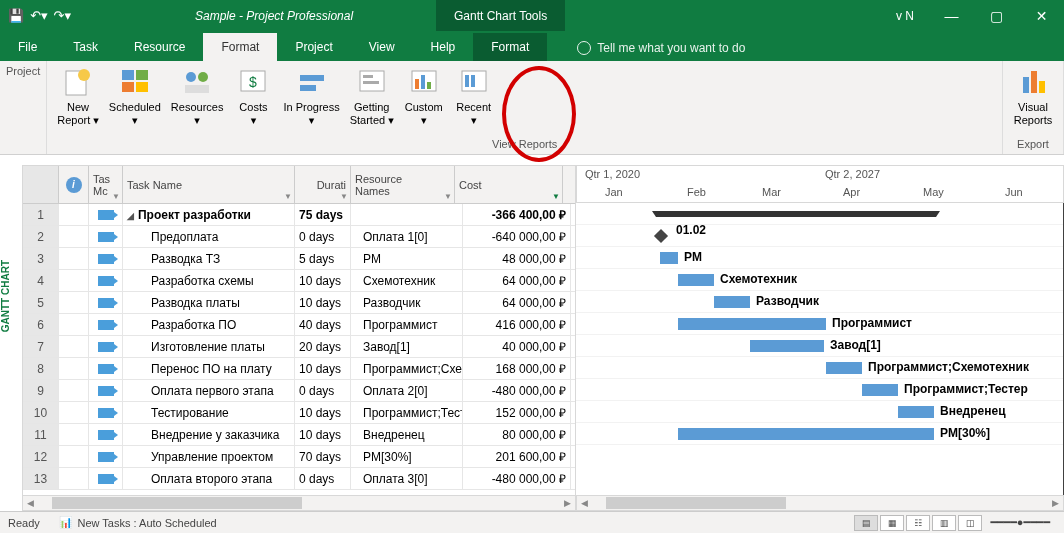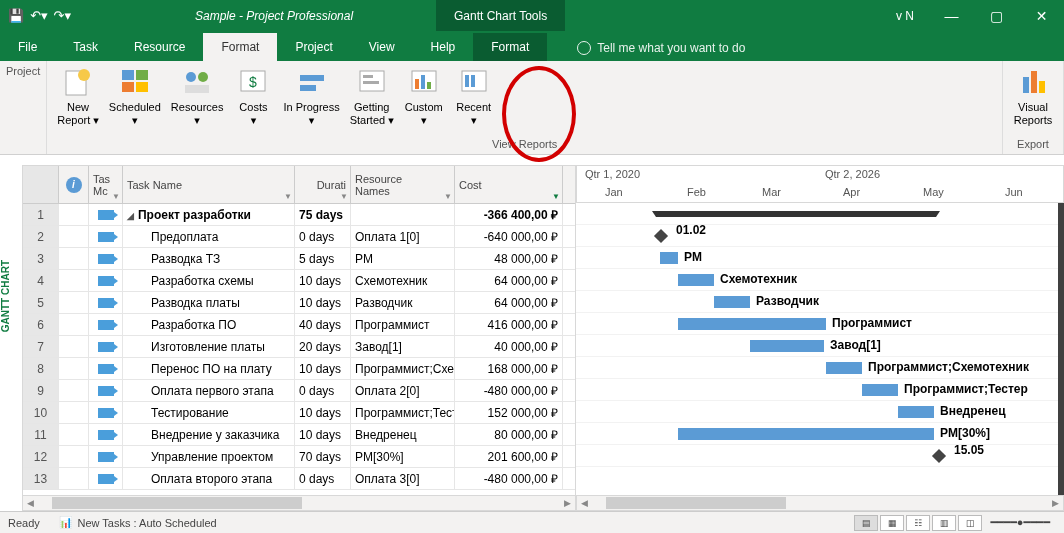--- a/index.html
+++ b/index.html
@@ -54,33 +54,33 @@
 .col-cost { width: 108px; }
 .col-cost .dd { color: #107c41; }
 
 .gridrow { display: flex; height: 22px; border-bottom: 1px solid #e6e6e6; align-items: center; }
 .gcell { border-right: 1px solid #e6e6e6; height: 100%; display: flex; align-items: center; padding: 0 4px; font-size: 12px; overflow: hidden; white-space: nowrap; }
 .gcell.num { width: 36px; background: #e7e7e7; justify-content: center; color: #555; }
 .gcell.info { width: 30px; }
 .gcell.mode { width: 34px; justify-content: center; }
 .gcell.name { width: 172px; }
 .gcell.dur { width: 56px; }
-.gcell.res { width: 104px; }
+.gcell.res { width: 104px; margin-left: 8px; }
 .gcell.cost { width: 108px; justify-content: flex-end; }
 .summary .name { font-weight: bold; text-align: center; }
 .summary .dur { font-weight: bold; }
 .summary .cost { font-weight: bold; }
 .indent1 { padding-left: 28px !important; }
 .outline-tri::before { content: "◢"; font-size: 9px; margin-right: 4px; color: #555; }
 
 .mode-ico { width: 16px; height: 10px; background: #4a9edb; position: relative; }
 .mode-ico::after { content: ""; position: absolute; right: -4px; top: 2px; border-left: 4px solid #4a9edb; border-top: 3px solid transparent; border-bottom: 3px solid transparent; }
 
 
-.gantt-pane { position: absolute; left: 576px; top: 203px; right: 0; bottom: 30px; border-right: 6px solid #404040; font-size: 12px; }
+.gantt-pane { position: absolute; left: 576px; top: 203px; right: 0; bottom: 30px; border-right: 1px solid #404040; font-size: 12px; }
 .ganttrow { height: 22px; position: relative; border-bottom: 1px solid #f2f2f2; }
 .bar { position: absolute; height: 12px; top: 5px; background: #5b9bd5; }
 .bar.summary-bar { background: #333; height: 6px; top: 8px; }
 .bar.summary-bar::before, .bar.summary-bar::after { content:""; position:absolute; top:0; border-top:6px solid #333; border-left:4px solid transparent; border-right:4px solid transparent; }
 .bar.summary-bar::before { left:-4px; } .bar.summary-bar::after { right:-4px; }
 .diamond { position: absolute; width: 10px; height: 10px; background: #444; transform: rotate(45deg); top: 6px; }
 .bar-label { position: absolute; left: 100%; margin-left: 6px; top: -2px; font-size: 12px; font-weight: 600; white-space: nowrap; }
 
 
 .statusbar { position: absolute; bottom: 0; left: 0; right: 0; height: 22px; background: #f3f2f1; border-top: 1px solid #ccc; display: flex; align-items: center; font-size: 11px; padding: 0 8px; color: #444; }
@@ -222,21 +222,21 @@
     <div class="ribbon-label">Export</div>
   </div>
 </div>
 
 <div class="circle-highlight"></div>
 
 <div class="side-label">GANTT CHART</div>
 
 <div class="timebar">
   <span class="qtr" style="left:8px">Qtr 1, 2020</span>
-  <span class="qtr" style="left:248px">Qtr 2, 2026</span>
+  <span class="qtr" style="left:248px">Qtr 2, 2027</span>
   <span class="mon" style="left:28px">Jan</span>
   <span class="mon" style="left:110px">Feb</span>
   <span class="mon" style="left:185px">Mar</span>
   <span class="mon" style="left:266px">Apr</span>
   <span class="mon" style="left:346px">May</span>
   <span class="mon" style="left:428px">Jun</span>
 </div>
 
 <div class="grid-pane">
   <div class="grid-header">
@@ -459,24 +459,20 @@
     </div>
   <div class="ganttrow">
       <div class="bar" style="left:322px; width:36px">
         <span class="bar-label">Внедренец</span>
       </div>
     </div>
   <div class="ganttrow">
       <div class="bar" style="left:102px; width:256px">
         <span class="bar-label">PM[30%]</span>
       </div>
-    </div>
-  <div class="ganttrow">
-      <div class="diamond" style="left:358px"></div>
-      <span class="bar-label" style="left:372px">15.05</span>
     </div>
 </div>
 
 <div class="scroll-h" style="left:22px; bottom:22px; width:554px">
     <span style="padding:0 4px">◀</span>
     <div class="thumb" style="width:250px"></div>
     <span style="margin-left:auto;padding:0 4px">▶</span>
   </div>
 <div class="scroll-h" style="left:576px; bottom:22px; right:0">
     <span style="padding:0 4px">◀</span>

